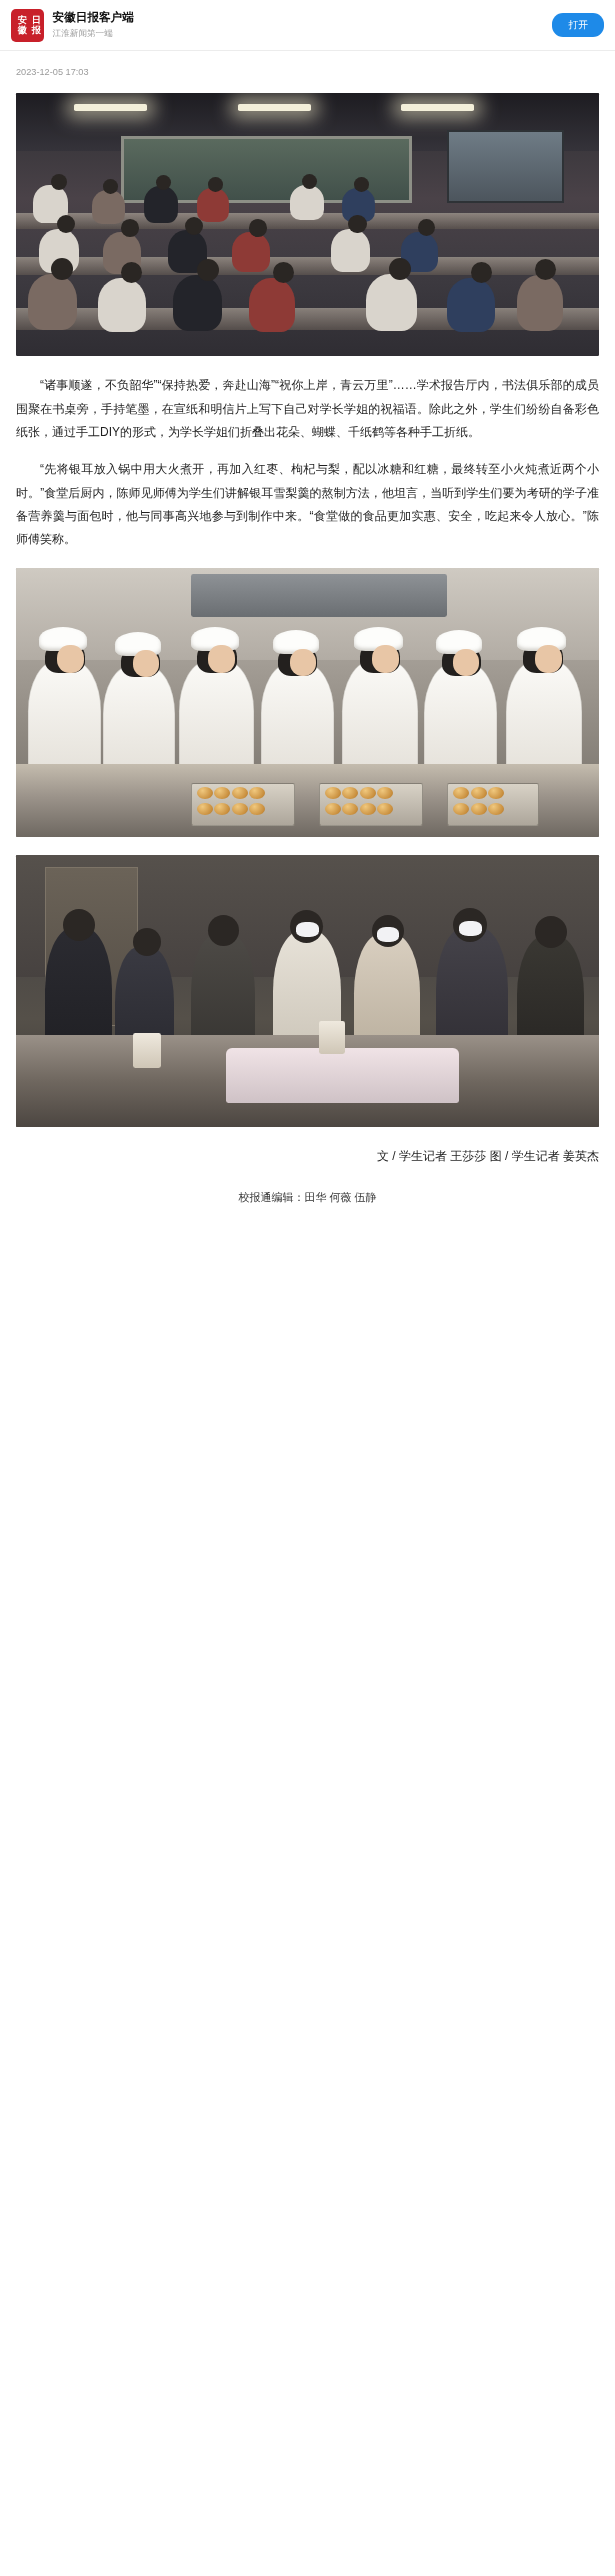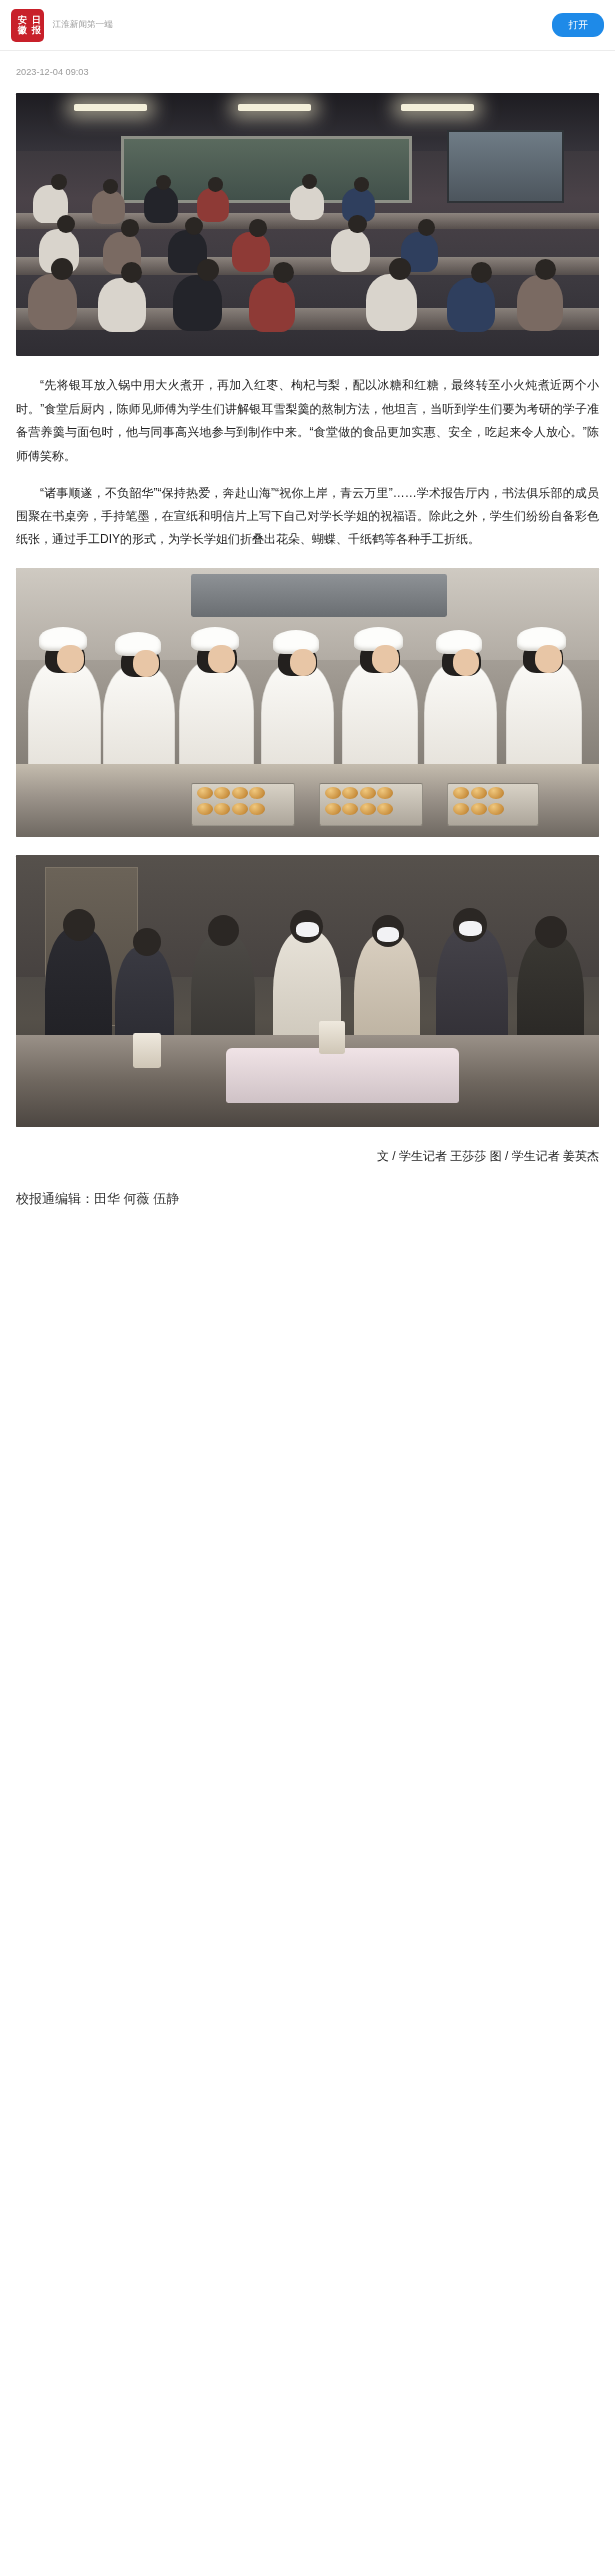--- a/index.html
+++ b/index.html
@@ -71,21 +71,21 @@
   .photo {
     width: 100%;
     display: block;
     border-radius: 1.2px;
     position: relative;
     overflow: hidden;
   }
   .photo-1 { height: 263px; }
   .photo-2 { height: 269px; }
   .photo-3 { height: 272px; }
-  .footer-note { font-size: 13px; color: #333; margin-top: 18.3px; line-height: 1.9; }
+  .footer-note { font-size: 11px; color: #333; margin-top: 18.3px; line-height: 1.9; text-align: center; }
 
   
   .photo-1 {
     background:
       linear-gradient(180deg, #2b2a30 0%, #3a373c 18%, #4a4248 40%, #3d3a40 70%, #2f2d33 100%);
   }
   .p1-ceiling {
     position: absolute; top: 0; left: 0; right: 0; height: 58px;
     background: linear-gradient(180deg,#1d1c21 0%, #35333a 100%);
   }
@@ -201,28 +201,29 @@
 </style>
 </head>
 <body>
 
 <div class="app-header">
   <div class="app-logo">
     <span>安徽</span>
     <span>日报</span>
   </div>
   <div class="app-meta">
+    <div class="app-title">安徽日报客户端</div>
     <div class="app-sub">江淮新闻第一端</div>
   </div>
   <button class="open-btn">打开</button>
 </div>
 
 <div class="article">
 
-  <div class="pubdate">2023-12-04 09:03</div>
+  <div class="pubdate">2023-12-05 17:03</div>
 
 
   <div class="figure">
     <div class="photo photo-1">
       <div class="p1-ceiling"></div>
       <div class="p1-lamp" style="left:10%"></div>
       <div class="p1-lamp" style="left:38%"></div>
       <div class="p1-lamp" style="left:66%"></div>
       <div class="p1-board"></div>
       <div class="p1-screen"></div>
@@ -267,22 +268,22 @@
       <div class="p1-head" style="left:44%; top:169px; width:21px; height:21px"></div>
       <div class="p1-person light" style="left:60%; top:181px; width:51px; height:57px"></div>
       <div class="p1-head" style="left:64%; top:165px; width:22px; height:22px"></div>
       <div class="p1-person blue" style="left:74%; top:185px; width:48px; height:54px"></div>
       <div class="p1-head" style="left:78%; top:169px; width:21px; height:21px"></div>
       <div class="p1-person mid" style="left:86%; top:182px; width:46px; height:56px"></div>
       <div class="p1-head" style="left:89%; top:166px; width:21px; height:21px"></div>
     </div>
   </div>
 
+  <p class="para">“诸事顺遂，不负韶华”“保持热爱，奔赴山海”“祝你上岸，青云万里”……学术报告厅内，书法俱乐部的成员围聚在书桌旁，手持笔墨，在宣纸和明信片上写下自己对学长学姐的祝福语。除此之外，学生们纷纷自备彩色纸张，通过手工DIY的形式，为学长学姐们折叠出花朵、蝴蝶、千纸鹤等各种手工折纸。</p>
   <p class="para">“先将银耳放入锅中用大火煮开，再加入红枣、枸杞与梨，配以冰糖和红糖，最终转至小火炖煮近两个小时。”食堂后厨内，陈师见师傅为学生们讲解银耳雪梨羹的熬制方法，他坦言，当听到学生们要为考研的学子准备营养羹与面包时，他与同事高兴地参与到制作中来。“食堂做的食品更加实惠、安全，吃起来令人放心。”陈师傅笑称。</p>
-  <p class="para">“诸事顺遂，不负韶华”“保持热爱，奔赴山海”“祝你上岸，青云万里”……学术报告厅内，书法俱乐部的成员围聚在书桌旁，手持笔墨，在宣纸和明信片上写下自己对学长学姐的祝福语。除此之外，学生们纷纷自备彩色纸张，通过手工DIY的形式，为学长学姐们折叠出花朵、蝴蝶、千纸鹤等各种手工折纸。</p>
 
   <div class="figure">
     <div class="photo photo-2">
       <div class="p2-wall"></div>
       <div class="p2-hood"></div>
 
       <div class="p2-coat" style="left:2%;  top:92px; width:73px; height:128px"></div>
       <div class="p2-hair" style="left:5%;  top:72px; width:40px;  height:33px"></div>
       <div class="p2-hat" style="left:4%;  top:59px;  width:48px;  height:24.5px"></div>
       <div class="p2-face" style="left:7%;  top:77px; width:27px;  height:28px"></div>

